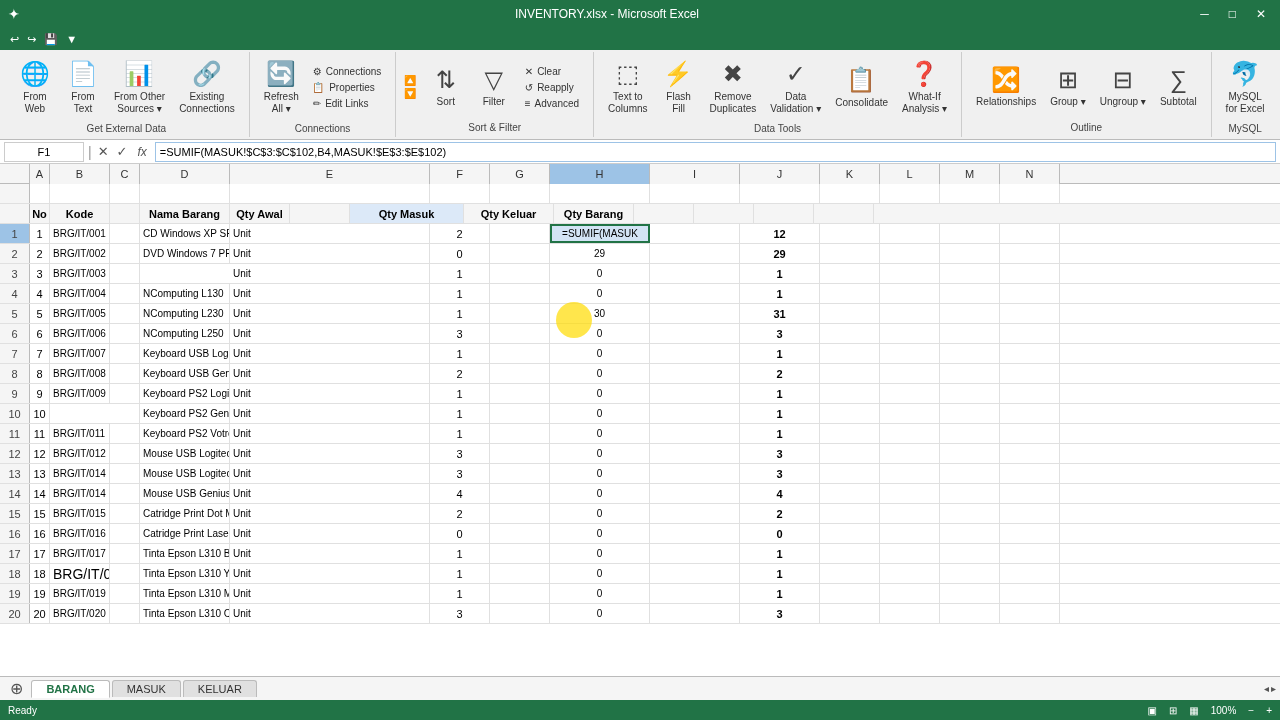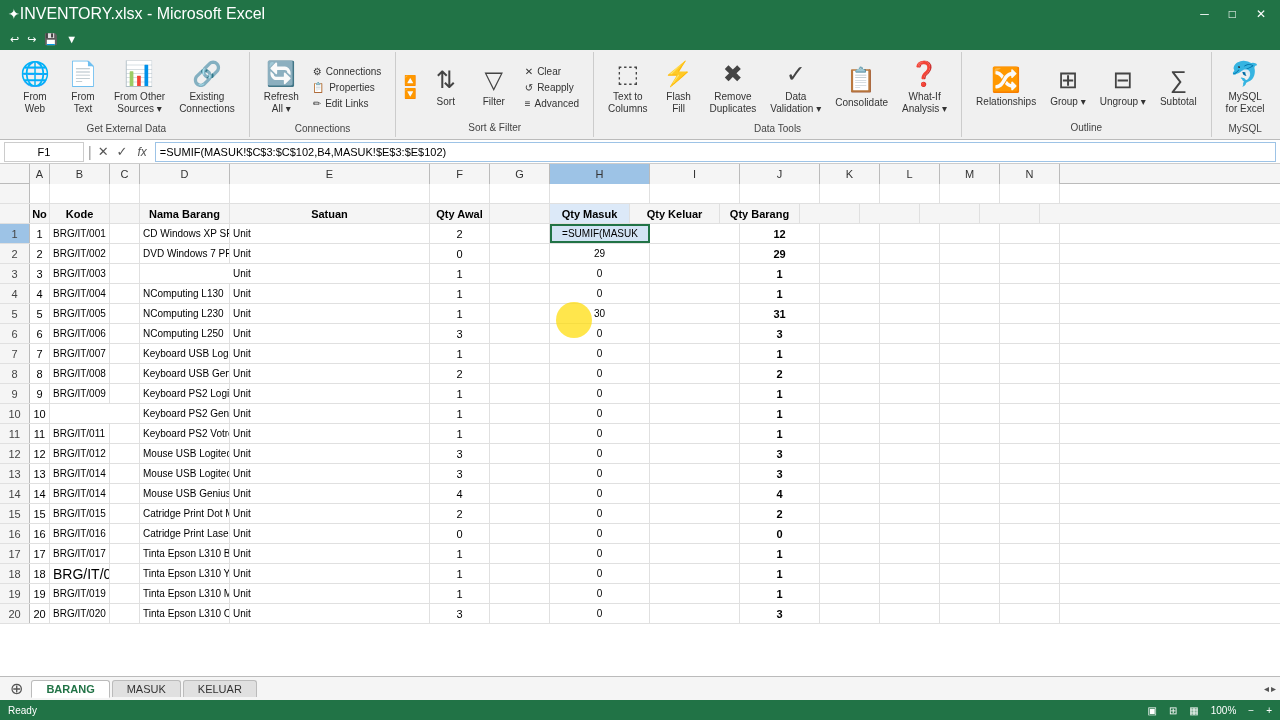--- a/index.html
+++ b/index.html
@@ -10,21 +10,21 @@
       background: #217346;
       color: white;
       height: 28px;
       display: flex;
       align-items: center;
       justify-content: space-between;
       padding: 0 8px;
       font-size: 12px;
     }
     .title-bar-left { display: flex; align-items: center; gap: 6px; }
-    .title-bar-center { flex: 1; text-align: left; font-size: 16px; }
+    .title-bar-center { flex: 1; text-align: center; font-size: 12px; }
     .title-bar-right { display: flex; gap: 8px; font-size: 12px; }
     .title-btn { color: white; cursor: pointer; padding: 0 6px; }
 
     
     .quick-access {
       background: #217346;
       height: 22px;
       display: flex;
       align-items: center;
       padding: 0 8px;
@@ -482,24 +482,23 @@
         <div class="data-cell" style="width:60px"></div>
         <div class="data-cell" style="width:60px"></div>
       </div>
 
       <div class="data-row" style="background:#f5f5f5; font-weight:bold;">
         <div class="row-num"></div>
         <div class="data-cell header-cell w-a">No</div>
         <div class="data-cell header-cell w-b">Kode</div>
         <div class="data-cell header-cell" style="width:30px"></div>
         <div class="data-cell header-cell" style="width:90px">Nama Barang</div>
-        <div class="data-cell header-cell" style="width:200px">Satuan</div>
         <div class="data-cell header-cell" style="width:60px">Qty Awal</div>
         <div class="data-cell header-cell" style="width:60px"></div>
-        <div class="data-cell header-cell" style="width:80px; background:#dce9f8;">Qty Masuk</div>
+        <div class="data-cell header-cell" style="width:114px; background:#dce9f8;">Qty Masuk</div>
         <div class="data-cell header-cell" style="width:90px">Qty Keluar</div>
         <div class="data-cell header-cell" style="width:80px">Qty Barang</div>
         <div class="data-cell" style="width:60px"></div>
         <div class="data-cell" style="width:60px"></div>
         <div class="data-cell" style="width:60px"></div>
         <div class="data-cell" style="width:60px"></div>
       </div>
 
       <div id="data-rows-container" style="flex:1; overflow:hidden;">
       <div class="data-row">

